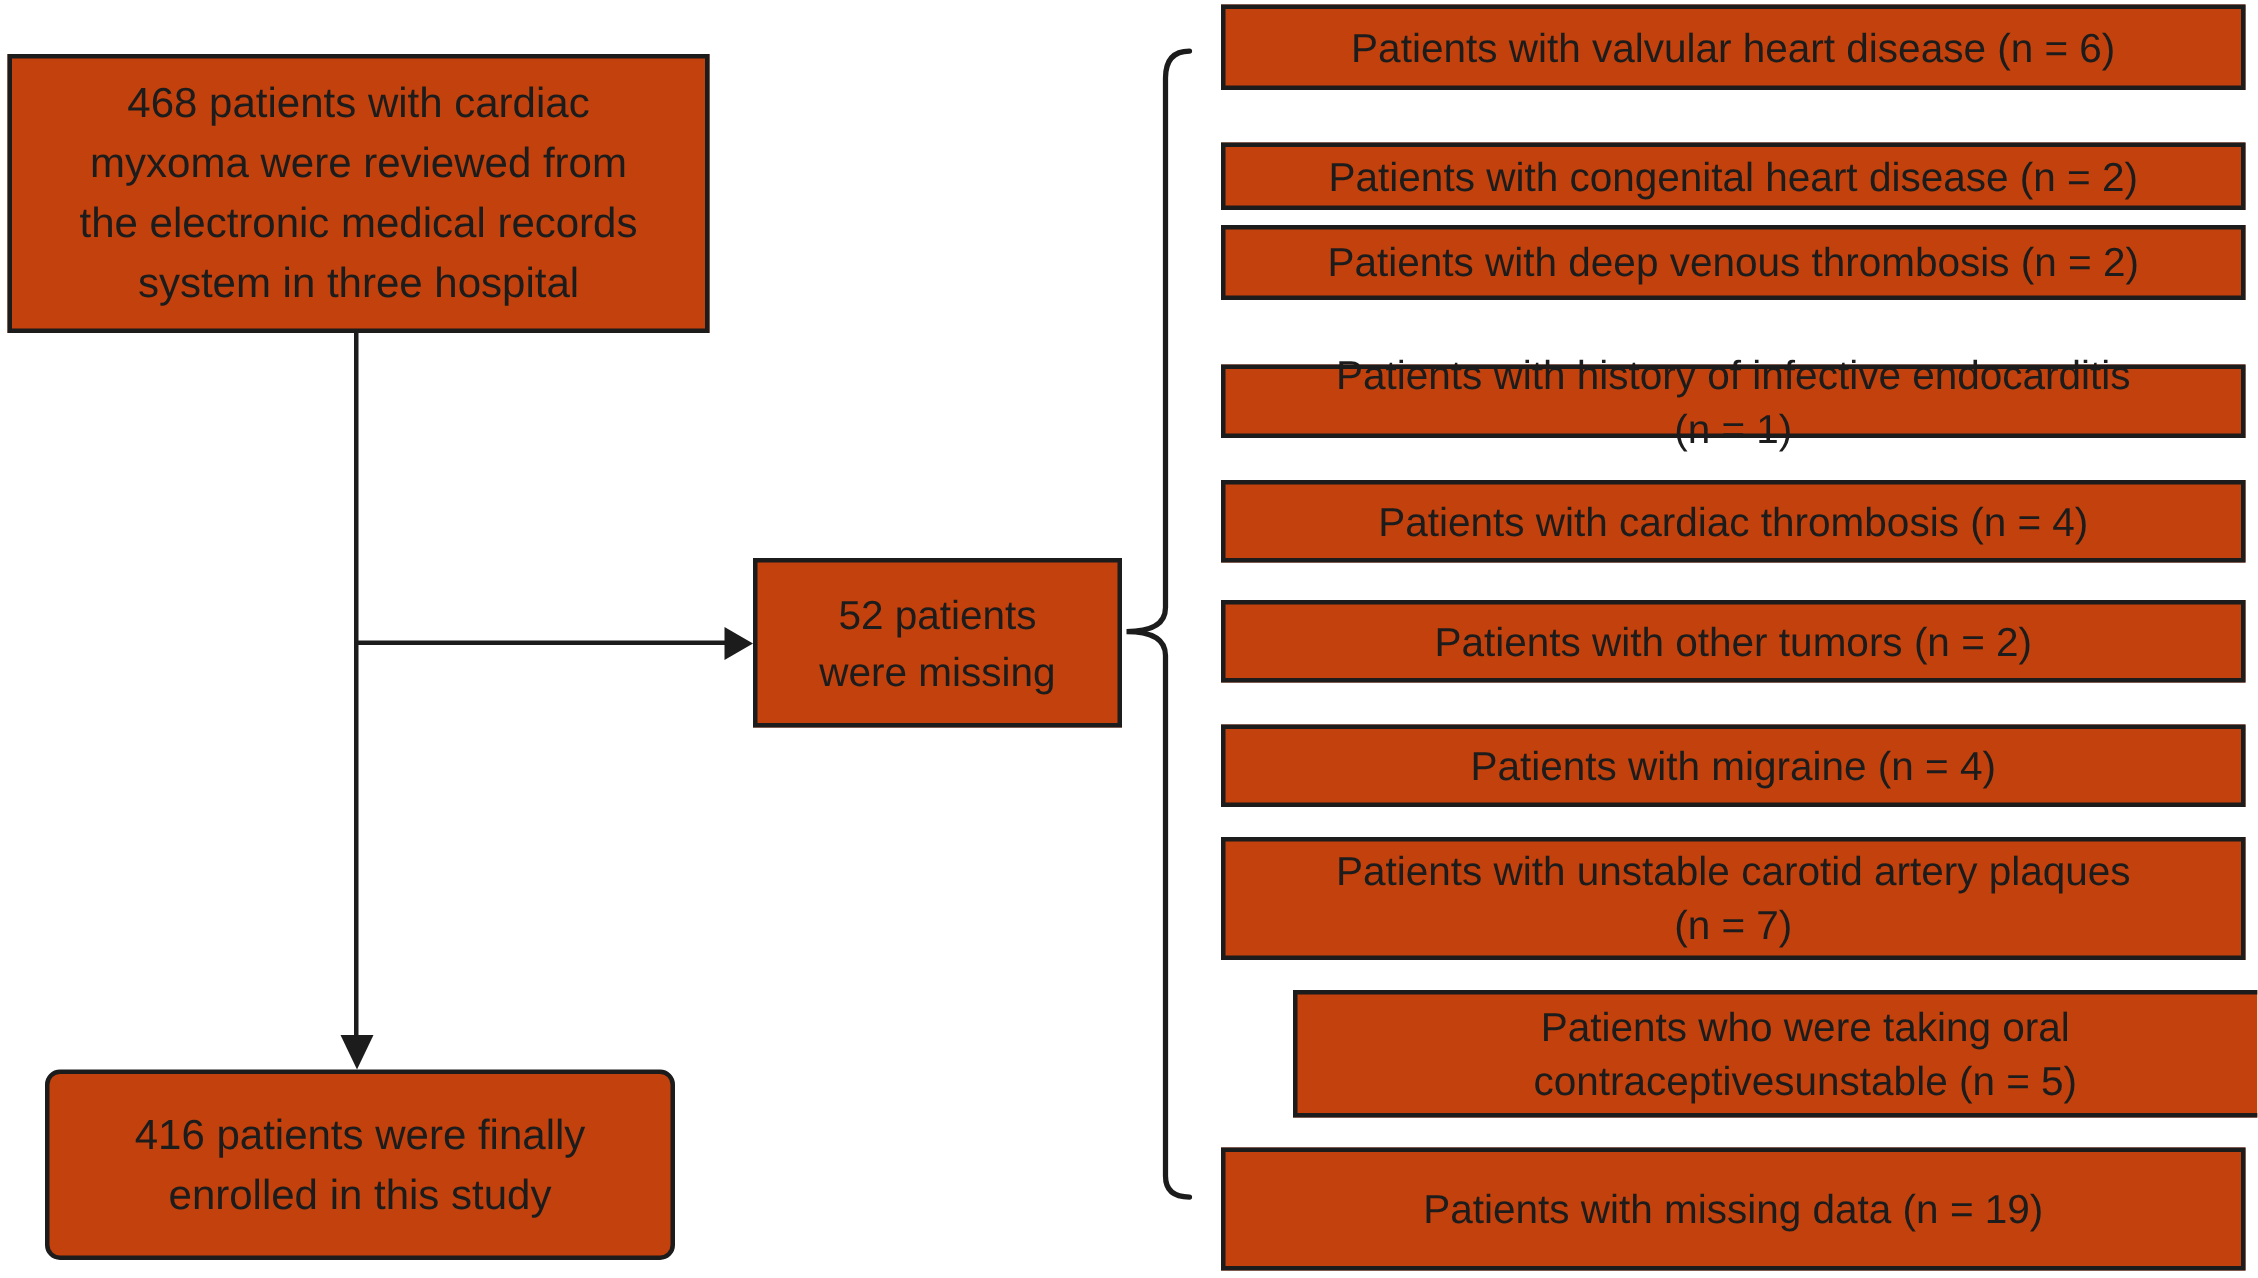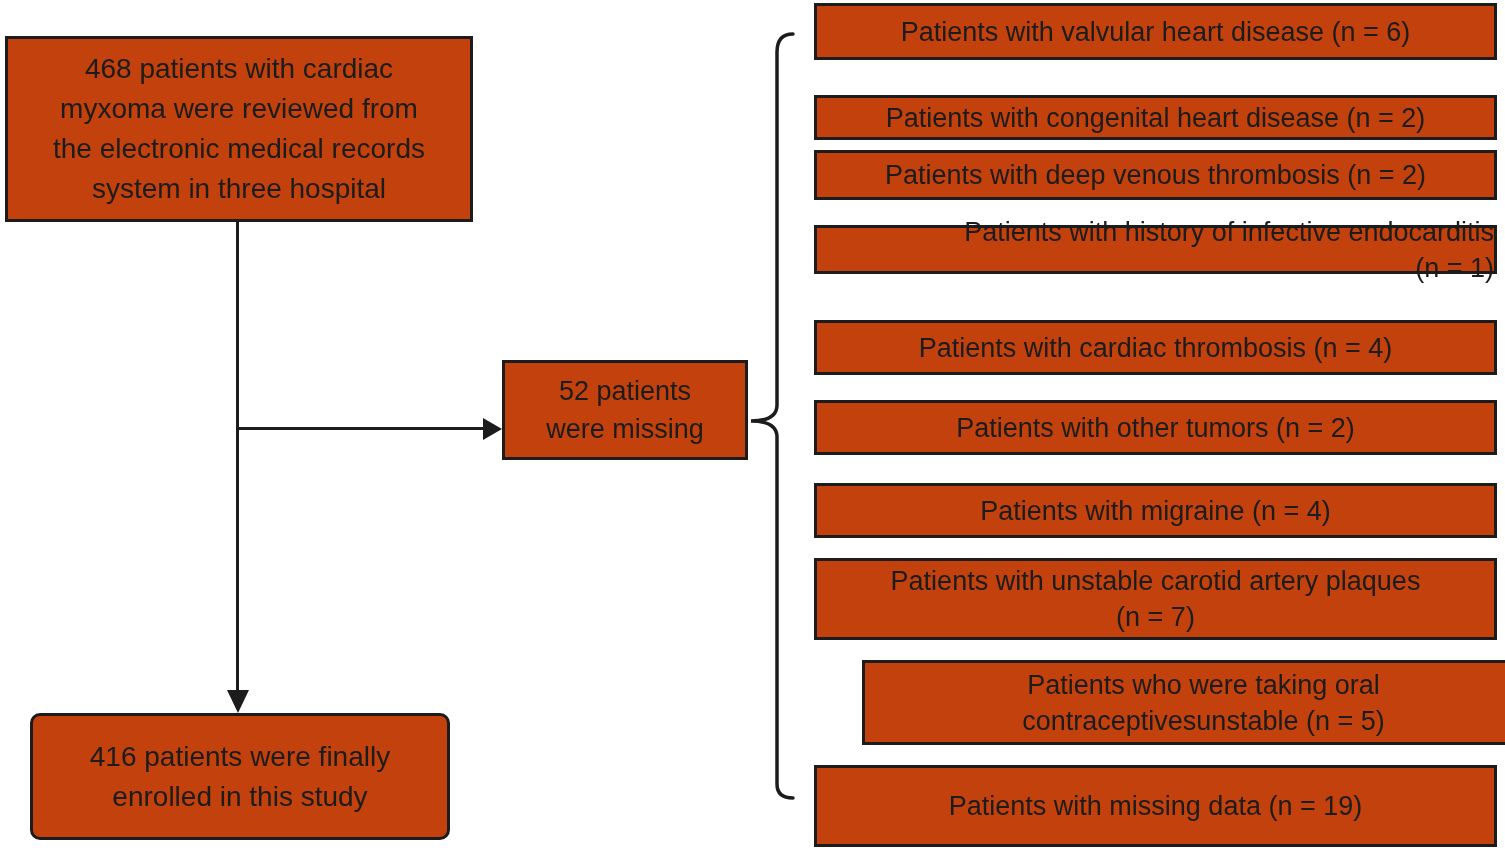--- a/index.html
+++ b/index.html
@@ -36,32 +36,32 @@
     left: 5px; top: 36px; width: 468px; height: 186px;
     font-size: 28px; line-height: 40px;
   }
   #box-enrolled {
     left: 30px; top: 713px; width: 420px; height: 127px;
     border-radius: 10px;
     font-size: 28px; line-height: 40px;
   }
   
   #box-excluded {
-    left: 502px; top: 360px; width: 246px; height: 100px;
+    left: 502px; top: 372px; width: 246px; height: 113px;
     font-size: 27px; line-height: 38px;
   }
   
   .exc {
     left: 814px; width: 683px;
     font-size: 27px; line-height: 36px;
   }
   #exc-0 { top: 3px;   height: 57px; }
   #exc-1 { top: 95px;  height: 45px; }
   #exc-2 { top: 150px; height: 50px; }
-  #exc-3 { top: 225px; height: 49px; align-items: flex-end; }
+  #exc-3 { top: 243px; height: 49px; }
   #exc-4 { top: 320px; height: 55px; }
   #exc-5 { top: 400px; height: 55px; }
   #exc-6 { top: 483px; height: 55px; }
   #exc-7 { top: 558px; height: 82px; }
   #exc-8 { top: 660px; height: 85px; margin-left: 48px; }
   #exc-9 { top: 765px; height: 82px; }
 
   
   .line {
     position: absolute;

